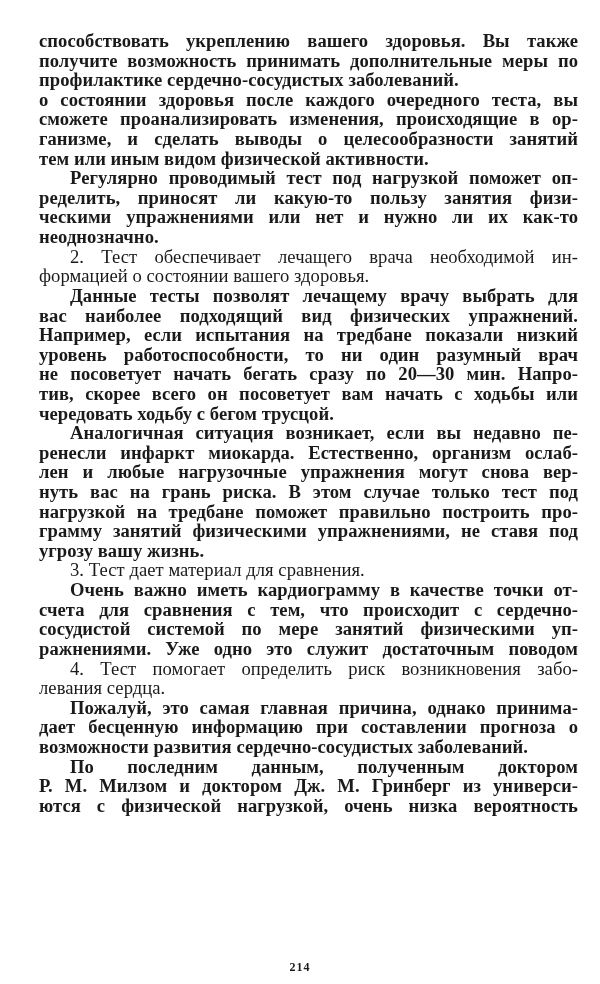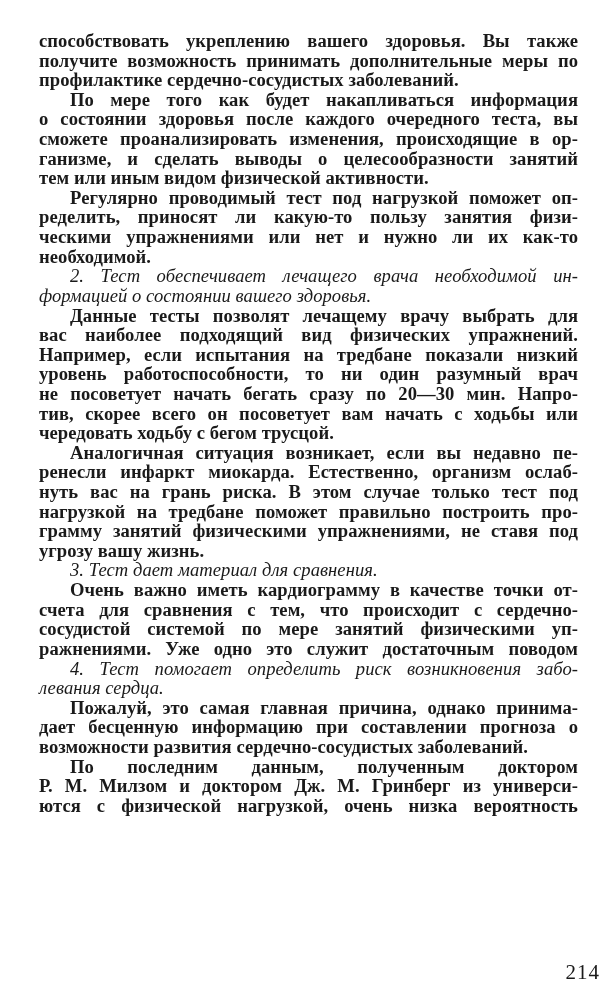--- a/index.html
+++ b/index.html
@@ -6,71 +6,71 @@
   body { width: 600px; height: 984px; position: relative; overflow: hidden; }
   .page {
     position: absolute; left: 39px; top: 31px; width: 539px;
     font-family: "Liberation Serif", "DejaVu Serif", serif;
     font-size: 18.6px; line-height: 19.62px; color: #1a1a1a;
     font-weight: bold; letter-spacing: 0.05px;
   }
   .ln { display: block; white-space: nowrap; text-align: justify; text-align-last: justify; height: 19.62px; overflow: visible; }
   .ln.last { text-align-last: left; }
   .ln.ind { padding-left: 31px; }
-  .it { font-style: italic; font-weight: normal; }
+  .it { font-weight: normal; }
   .pagenum {
-    position: absolute; left: 0; width: 600px; top: 960px; text-align: right;
-    font-family: "Liberation Serif", "DejaVu Serif", serif; font-size: 21px; font-weight: normal; color: #1a1a1a;
+    position: absolute; left: 0; width: 600px; top: 960px; text-align: center;
+    font-family: "Liberation Serif", "DejaVu Serif", serif; font-size: 12px; font-weight: bold; color: #1a1a1a;
     letter-spacing: 1px;
   }
 </style>
 </head>
 <body>
 
 <div class="page">
 
   <div>
     <span class="ln">способствовать укреплению вашего здоровья. Вы также</span>
     <span class="ln">получите возможность принимать дополнительные меры по</span>
     <span class="ln last">профилактике сердечно-сосудистых заболеваний.</span>
   </div>
 
   <div>
-    <span class="ln ind">По мере того как будет накапливаться информация</span>
     <span class="ln">о состоянии здоровья после каждого очередного теста, вы</span>
     <span class="ln">сможете проанализировать изменения, происходящие в ор-</span>
     <span class="ln">ганизме, и сделать выводы о целесообразности занятий</span>
     <span class="ln last">тем или иным видом физической активности.</span>
   </div>
 
   <div>
     <span class="ln ind">Регулярно проводимый тест под нагрузкой поможет оп-</span>
     <span class="ln">ределить, приносят ли какую-то пользу занятия физи-</span>
     <span class="ln">ческими упражнениями или нет и нужно ли их как-то</span>
-    <span class="ln last">необходимой.</span>
+    <span class="ln last">неоднозначно.</span>
   </div>
 
   <div>
     <span class="ln ind it">2. Тест обеспечивает лечащего врача необходимой ин-</span>
     <span class="ln last it">формацией о состоянии вашего здоровья.</span>
   </div>
 
   <div>
     <span class="ln ind">Данные тесты позволят лечащему врачу выбрать для</span>
     <span class="ln">вас наиболее подходящий вид физических упражнений.</span>
     <span class="ln">Например, если испытания на тредбане показали низкий</span>
     <span class="ln">уровень работоспособности, то ни один разумный врач</span>
     <span class="ln">не посоветует начать бегать сразу по 20—30 мин. Напро-</span>
     <span class="ln">тив, скорее всего он посоветует вам начать с ходьбы или</span>
     <span class="ln last">чередовать ходьбу с бегом трусцой.</span>
   </div>
 
   <div>
     <span class="ln ind">Аналогичная ситуация возникает, если вы недавно пе-</span>
     <span class="ln">ренесли инфаркт миокарда. Естественно, организм ослаб-</span>
+    <span class="ln">лен и любые нагрузочные упражнения могут снова вер-</span>
     <span class="ln">нуть вас на грань риска. В этом случае только тест под</span>
     <span class="ln">нагрузкой на тредбане поможет правильно построить про-</span>
     <span class="ln">грамму занятий физическими упражнениями, не ставя под</span>
     <span class="ln last">угрозу вашу жизнь.</span>
   </div>
 
   <div>
     <span class="ln ind last it">3. Тест дает материал для сравнения.</span>
   </div>
 

